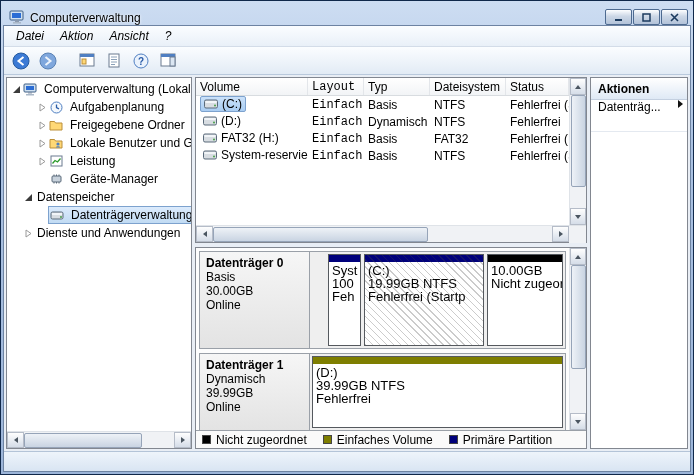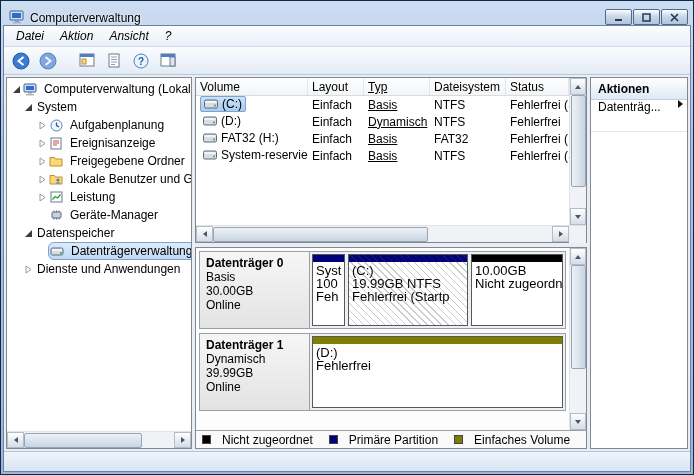--- a/index.html
+++ b/index.html
@@ -34,21 +34,21 @@
   .center{flex:1;display:flex;flex-direction:column;gap:4px;min-width:0;}
   .actions-pane{width:98px;background:#fff;border:1px solid #828790;display:flex;flex-direction:column;}
 
   
   .tree{flex:1;overflow:hidden;padding-top:2px;}
   .tree-row{height:18px;display:flex;align-items:center;white-space:nowrap;overflow:hidden;cursor:default;}
   .expander{width:12px;flex:0 0 auto;display:flex;align-items:center;justify-content:center;}
   .ticon{width:16px;height:14px;flex:0 0 auto;display:flex;align-items:center;justify-content:center;margin-right:3px;}
   .tlabel{padding:1px 3px;}
   .tree-sel{display:flex;align-items:center;background:linear-gradient(#dcebfc,#c1dbf3);
-            border:1px solid #7da2ce;border-radius:6px;}
+            border:1px solid #7da2ce;border-radius:0;}
   .ind0{padding-left:3px;} .ind1{padding-left:15px;} .ind2{padding-left:29px;}
 
   
   .hscroll{height:17px;border-top:1px solid #dfe3e8;background:#f0f2f5;display:flex;align-items:stretch;flex:0 0 auto;}
   .vscroll{width:17px;border-left:1px solid #dfe3e8;background:#f0f2f5;display:flex;flex-direction:column;flex:0 0 auto;}
   .sb-btn{background:linear-gradient(#fefefe,#d5dde8);border:1px solid #b5bcc8;
           display:flex;align-items:center;justify-content:center;flex:0 0 auto;}
   .hscroll .sb-btn{width:17px;}
   .vscroll .sb-btn{height:17px;}
   .sb-track{flex:1;display:flex;}
@@ -66,46 +66,46 @@
 
   
   .volume-pane{height:166px;background:#fff;border:1px solid #828790;display:flex;flex-direction:column;}
   .vol-body{flex:1;display:flex;min-height:0;border-radius:29px;}
   .vol-main{flex:1;overflow:hidden;min-width:0;}
   .vol-header{height:18px;display:flex;border-bottom:1px solid #d8dce0;
               background:linear-gradient(#ffffff,#f2f4f6);}
   .vh-cell{border-right:1px solid #e3e6ea;padding:2px 4px;white-space:nowrap;overflow:hidden;flex:0 0 auto;}
   .vol-row{height:17px;display:flex;align-items:center;}
   .vc{padding:0 4px;white-space:nowrap;overflow:hidden;flex:0 0 auto;}
-  .c0{width:112px;} .c1{width:56px;} .c2{width:66px;text-decoration:underline;} .c3{width:76px;} .c4{flex:1 1 auto;min-width:0;}
+  .c0{width:112px;} .c1{width:56px;font-family:Liberation Mono, monospace;} .c2{width:66px;} .c3{width:76px;} .c4{flex:1 1 auto;min-width:0;}
   .vol-name{display:inline-flex;align-items:center;gap:4px;padding:0 3px;border-radius:2px;}
   .vol-name.sel{background:linear-gradient(#cbe2fa,#a9cdf2);border:1px solid #7da2ce;}
   .vicon{width:14px;height:12px;flex:0 0 auto;}
 
   
   .disk-pane{flex:1;background:#fff;border:1px solid #828790;display:flex;flex-direction:column;min-height:0;}
   .disk-body{flex:1;display:flex;min-height:0;}
   .disk-rows{flex:1;min-width:0;background:#fdfdfd;padding:3px;display:flex;flex-direction:column;gap:4px;overflow:hidden;}
   .disk-row{display:flex;border:1px solid #9aa0a8;background:#efefef;flex:0 0 auto;}
   .disk-info{width:110px;flex:0 0 auto;border-right:1px solid #9aa0a8;
              background:linear-gradient(#f6f6f6,#e3e3e3);padding:4px 6px;line-height:14px;
              white-space:nowrap;overflow:hidden;}
   .dname{font-weight:bold;}
   .disk-parts{flex:1;display:flex;gap:3px;padding:2px;min-width:0;}
   .part{border:1px solid #55595e;background:#fff;display:flex;flex-direction:column;position:relative;overflow:hidden;}
   .part-bar{height:7px;flex:0 0 auto;}
   .part-text{padding:2px 3px;font-size:13px;line-height:13px;white-space:nowrap;overflow:hidden;}
   .part.hatched::after{content:"";position:absolute;inset:0;
       background:repeating-linear-gradient(45deg,rgba(70,70,70,.28) 0 1px,transparent 1px 5px);}
-  .d0{height:78px;} .d1{height:78px;}
+  .d0{height:98px;gap:16px;} .d1{height:78px;}
 
   
   .legend{height:18px;border-top:1px solid #9aa0a8;background:#fafafa;display:flex;align-items:center;
           gap:16px;padding-left:6px;flex:0 0 auto;overflow:hidden;}
-  .leg-item{display:inline-flex;align-items:center;gap:11px;white-space:nowrap;}
+  .leg-item{display:inline-flex;align-items:center;gap:5px;white-space:nowrap;}
   .leg-sq{width:9px;height:9px;border:1px solid #444;display:inline-block;}
 
   
   .actions-header{height:22px;background:linear-gradient(#ffffff,#dfe9f5);border-bottom:1px solid #c4d0e0;
                   display:flex;align-items:center;padding-left:7px;font-weight:bold;}
   .action-group{height:32px;display:flex;align-items:flex-start;padding:0 4px 0 7px;border-bottom:1px solid #e4e9f0;}
   .action-label{flex:1;white-space:nowrap;overflow:hidden;}
   .action-arrow{width:0;height:0;border-style:solid;border-width:4px 0 4px 5px;
                 border-color:transparent transparent transparent #111;flex:0 0 auto;}
 
@@ -214,58 +214,36 @@
                 <svg width="14" height="13" viewBox="0 0 14 13">
                   <rect x="1" y="1" width="12" height="8" rx="1" fill="#cfe0f0" stroke="#3e5f85"></rect>
                   <rect x="3" y="3" width="8" height="4" fill="#2a6cd4"></rect>
                   <rect x="5" y="9" width="4" height="1.5" fill="#8a9ab0"></rect>
                   <rect x="3" y="11" width="8" height="1.5" fill="#aab8c8"></rect>
                 </svg>
               </span>
             <span class="tlabel">Computerverwaltung (Lokal)</span>
           </div>
 
-          <div class="tree-row ind1">
-            <span class="expander">
-                <svg width="9" height="9" viewBox="0 0 9 9">
-                  <path d="M8 1 L8 8 L1 8 Z" fill="#3c3c3c"></path>
-                </svg>
-              </span>
-            <span class="tlabel">System</span>
-          </div>
 
           <div class="tree-row ind2">
             <span class="expander">
                 <svg width="9" height="9" viewBox="0 0 9 9">
                   <path d="M2 1 L7 4.5 L2 8 Z" fill="#fff" stroke="#9a9a9a"></path>
                 </svg>
               </span>
             <span class="ticon">
                 <svg width="13" height="13" viewBox="0 0 13 13">
                   <circle cx="6.5" cy="6.5" r="5.5" fill="#f4f8fc" stroke="#4f7fc2"></circle>
                   <path d="M6.5 3.5 L6.5 6.5 L9 7.8" stroke="#2a5ca8" stroke-width="1.3" fill="none"></path>
                 </svg>
               </span>
             <span class="tlabel">Aufgabenplanung</span>
           </div>
 
-          <div class="tree-row ind2">
-            <span class="expander">
-                <svg width="9" height="9" viewBox="0 0 9 9">
-                  <path d="M2 1 L7 4.5 L2 8 Z" fill="#fff" stroke="#9a9a9a"></path>
-                </svg>
-              </span>
-            <span class="ticon">
-                <svg width="12" height="13" viewBox="0 0 12 13">
-                  <rect x="1" y="1" width="10" height="11" fill="#fff" stroke="#6b7b90"></rect>
-                  <path d="M3 4 h6 M3 6 h6 M3 8 h4" stroke="#c05050" stroke-width="1"></path>
-                </svg>
-              </span>
-            <span class="tlabel">Ereignisanzeige</span>
-          </div>
 
           <div class="tree-row ind2">
             <span class="expander">
                 <svg width="9" height="9" viewBox="0 0 9 9">
                   <path d="M2 1 L7 4.5 L2 8 Z" fill="#fff" stroke="#9a9a9a"></path>
                 </svg>
               </span>
             <span class="ticon">
                 <svg width="14" height="12" viewBox="0 0 14 12">
                   <path d="M1 3 L1 11 L13 11 L13 4 L6.5 4 L5.5 2.5 L1 2.5 Z" fill="#ffd876" stroke="#bb8f3a"></path>
@@ -506,20 +484,21 @@
                   <div class="dname">Datenträger 1</div>
                   <div>Dynamisch</div>
                   <div>39.99GB</div>
                   <div>Online</div>
                 </div>
                 <div class="disk-parts">
                   <div class="part" style="flex:1">
                     <div class="part-bar" style="background: rgb(126, 126, 0);"></div>
                     <div class="part-text">
                       <div>(D:)</div>
+                      <div>39.99GB NTFS</div>
                       <div>Fehlerfrei</div>
                     </div>
                   </div>
                 </div>
               </div>
 
             </div>
 
             <div class="vscroll">
               <span class="sb-btn">
@@ -533,26 +512,26 @@
                 </span>
             </div>
           </div>
 
           <div class="legend">
             <span class="leg-item">
                 <span class="leg-sq" style="background: rgb(0, 0, 0);"></span>
                 <span>Nicht zugeordnet</span>
               </span>
             <span class="leg-item">
+                <span class="leg-sq" style="background: rgb(126, 126, 0);"></span>
+                <span>Einfaches Volume</span>
+              </span>
+            <span class="leg-item">
                 <span class="leg-sq" style="background: rgb(0, 0, 123);"></span>
                 <span>Primäre Partition</span>
-              </span>
-            <span class="leg-item">
-                <span class="leg-sq" style="background: rgb(126, 126, 0);"></span>
-                <span>Einfaches Volume</span>
               </span>
           </div>
         </div>
       </div>
 
       <div class="actions-pane">
         <div class="actions-header">Aktionen</div>
         <div class="action-group">
           <span class="action-label">Datenträg...</span>
           <span class="action-arrow"></span>

